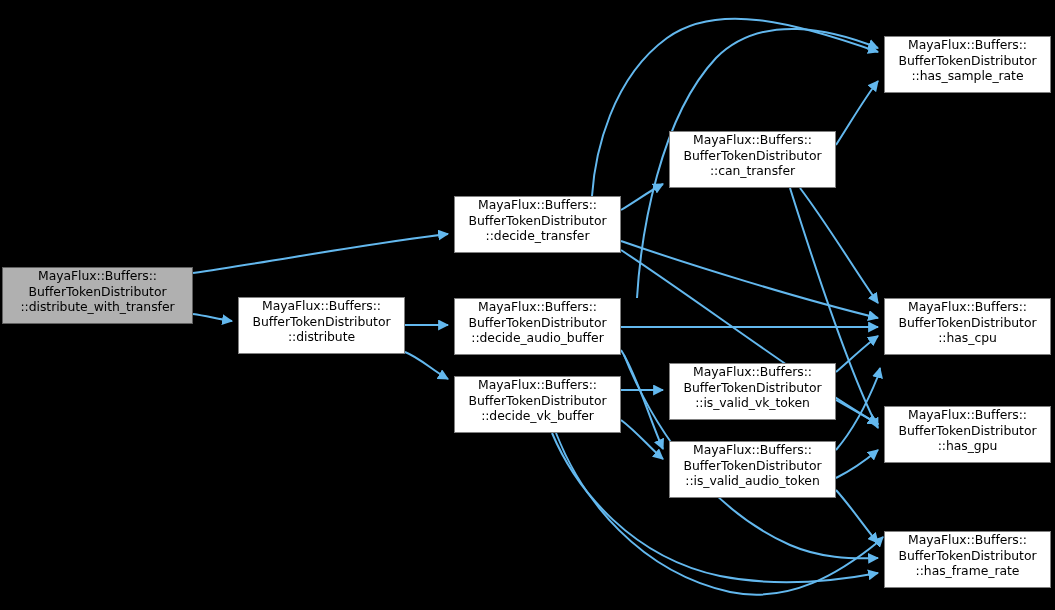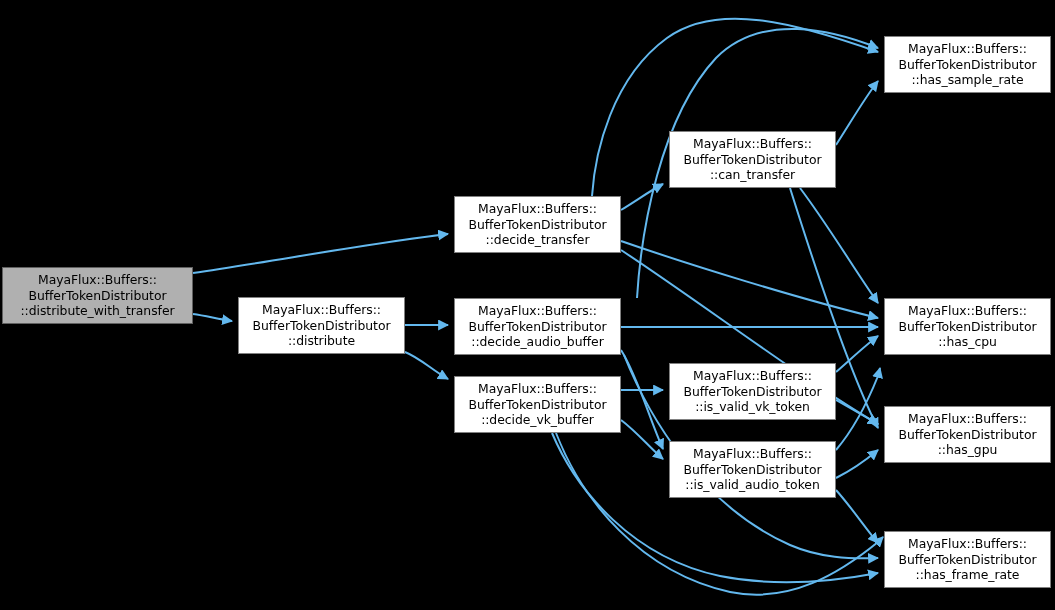--- a/index.html
+++ b/index.html
@@ -32,21 +32,21 @@
     box-sizing: border-box;
     background: #ffffff;
     border: 1px solid #808080;
     color: #000000;
     font-size: 12.4px;
     line-height: 15.6px;
     text-align: center;
     display: flex;
     flex-direction: column;
     align-items: center;
-    justify-content: center;
+    justify-content: flex-start;
     white-space: nowrap;
     letter-spacing: -0.05px;
   }
   .node.root {
     background: #b0b0b0;
     border: 1px solid #606060;
   }
   .node .ln {
     display: block;
   }

